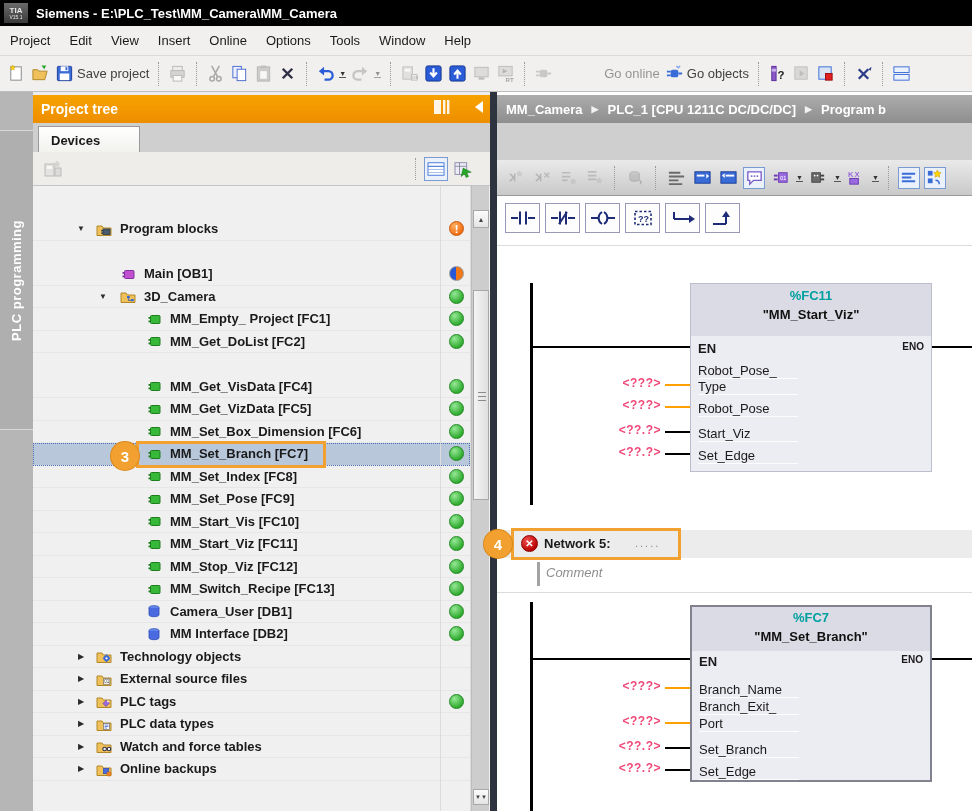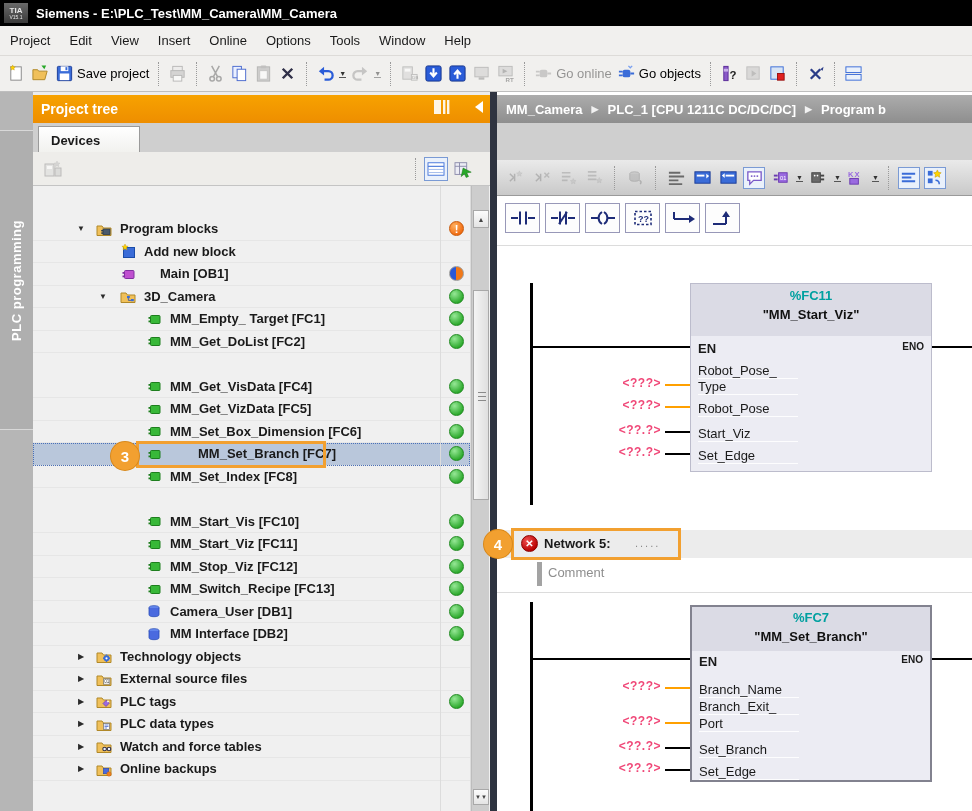--- a/index.html
+++ b/index.html
@@ -21,22 +21,22 @@
   .menubar span { cursor:default; }
 
   
   .toolbar { position:absolute; left:0; top:56px; width:972px; height:36px; background:#F1F0EE;
              display:flex; align-items:center; gap:3px; padding-left:6px; border-bottom:1px solid #BEBEBE; }
   .tb-item { display:flex; align-items:center; gap:3px; padding:1px; }
   .tb-item svg { display:block; }
   .tb-sep { width:1px; height:24px; border-left:1px dotted #9a9a9a; margin:0 5px; }
   .disabled { filter:grayscale(1) opacity(.5); }
   .dd { font-size:7px; color:#333; border-bottom:1px solid #555; line-height:1; margin-left:1px; }
-  .tb-label { font-size:13px; color:#000000; }
-  .tb-label.gray { color:#7f1d1d; }
+  .tb-label { font-size:13px; color:#404040; }
+  .tb-label.gray { color:#7f1d1d;margin-left:48px; }
 
   
   .side-strip { position:absolute; left:0; top:92px; width:33px; height:719px; background:#B6B6B6; }
   .side-tab { position:absolute; left:0; top:38px; width:33px; height:300px; background:#AFAFAF;
               border-top:1px solid #d8d8d8; border-bottom:1px solid #d8d8d8;
               display:flex; align-items:center; justify-content:center; }
   .side-tab span { writing-mode:vertical-rl; transform:rotate(180deg); color:#fff; font-weight:bold; font-size:13px; letter-spacing:.5px; }
 
   
   .tree-panel { position:absolute; left:33px; top:92px; width:457px; height:719px; background:#EDEDED; }
@@ -106,21 +106,21 @@
   .operand { position:absolute; right:311px; width:70px; text-align:right; font-weight:bold; font-size:12px;
              color:#F04878; letter-spacing:.5px; }
 
   .net-band { position:absolute; left:8px; top:290px; width:467px; height:28px; background:#ECECEC; }
   .err-badge { position:absolute; left:24px; top:295px; width:17px; height:17px; border-radius:50%;
                background:radial-gradient(circle at 35% 30%, #F05050, #B80000 75%); border:1px solid #8a0000;
                color:#fff; font-size:10px; font-weight:bold; display:flex; align-items:center; justify-content:center; }
   .net-label { position:absolute; left:47px; top:296px; font-weight:bold; font-size:13px; }
   .net-dots { position:absolute; left:138px; top:297px; color:#8A8A8A; font-size:11px; letter-spacing:2px; }
   .comment-field { position:absolute; left:40px; top:322px; width:420px; height:24px; color:#8E8E8E;
-                   border-left:5px solid #a3a3a3; padding:3px 0 0 6px; }
+                   border-left:3px solid #a3a3a3; padding:3px 0 0 6px;font-style:italic; }
   .net-sep { position:absolute; left:0; top:352px; width:475px; height:1px; background:#DCDCDC; }
 
   
   .ann-circle { position:absolute; width:28px; height:28px; border-radius:50%; background:#F2A030;
                 box-shadow:0 0 0 1px #D8881A; color:#fff; font-weight:bold; font-size:15px;
                 display:flex; align-items:center; justify-content:center; z-index:61; }
   .ann-rect { position:absolute; border:3px solid #F2A030; z-index:60; }
   #ann3 { left:111px; top:442px; }
   #rect3 { left:136px; top:441px; width:190px; height:27px; }
   #ann4 { left:484px; top:530px; }
@@ -365,54 +365,47 @@
           <span class="expander" style="left: 43px;">▼</span>
           <span class="t-icon" style="left: 63px;"><svg width="16" height="16" viewBox="0 0 16 16">
               <path d="M1 5 h5 l1.5 2 H15 v7.5 H1z" fill="#F0C05A" stroke="#B08828" stroke-width="1"></path>
               <rect x="7" y="8" width="7" height="5.5" fill="#4A5A6C" stroke="#2A3A4C" stroke-width=".8"></rect>
               <rect x="5.2" y="9" width="1.8" height="1.4" fill="#2A3A4C"></rect>
               <rect x="5.2" y="11.4" width="1.8" height="1.4" fill="#2A3A4C"></rect>
             </svg></span>
           <span class="t-label" style="left: 87px;">Program blocks</span>
           <span class="status warning" style="left: 416px; top: 3px;">!</span>
         </div>
-        <div class="tree-row" style="top: 54.5px;">
-          <span class="t-icon" style="left: 87px;"><svg width="16" height="16" viewBox="0 0 16 16">
-              <rect x="3.5" y="4.5" width="11" height="10" fill="#3A6CD8" stroke="#1A4CA8"></rect>
-              <path d="M5 1 l.9 2 2.2.3-1.6 1.4.4 2.2L5 5.8 3.1 6.9l.4-2.2L1.9 3.3l2.2-.3z" fill="#FFD400" stroke="#C09000" stroke-width=".4"></path>
-            </svg></span>
-          <span class="t-label" style="left: 111px;">Add new block</span>
-        </div>
         <div class="tree-row" style="top: 77px;">
           <span class="t-icon" style="left: 87px;"><svg width="16" height="16" viewBox="0 0 16 16">
               <rect x="4.5" y="4.5" width="9.5" height="8" rx="1" fill="#C050D0" stroke="#8030A0"></rect>
               <rect x="2.5" y="6" width="2" height="1.8" fill="#8030A0"></rect>
               <rect x="2.5" y="9.5" width="2" height="1.8" fill="#8030A0"></rect>
             </svg></span>
-          <span class="t-label" style="left: 111px; margin-left: 16px;">Main [OB1]</span>
+          <span class="t-label" style="left: 111px;">Main [OB1]</span>
           <span class="status split" style="left: 416px; top: 3px;"></span>
         </div>
         <div class="tree-row" style="top: 99.5px;">
           <span class="expander" style="left: 65px;">▼</span>
           <span class="t-icon" style="left: 87px;"><svg width="16" height="16" viewBox="0 0 16 16">
               <path d="M1 5 h5 l1.5 2 H15 v7.5 H1z" fill="#F0C05A" stroke="#B08828" stroke-width="1"></path>
               <rect x="7" y="8" width="2.8" height="2.2" fill="#3A6CD8"></rect>
               <rect x="11" y="11" width="2.8" height="2.2" fill="#3A6CD8"></rect>
               <path d="M8.4 10.2 v2.2 h2.6" stroke="#2A4CA8" fill="none" stroke-width=".8"></path>
             </svg></span>
           <span class="t-label" style="left: 111px;">3D_Camera</span>
           <span class="status green" style="left: 416px; top: 3px;"></span>
         </div>
         <div class="tree-row" style="top: 122px;">
           <span class="t-icon" style="left: 113px;"><svg width="16" height="16" viewBox="0 0 16 16">
               <rect x="4.5" y="4.5" width="9.5" height="8" rx="1" fill="#38B838" stroke="#1E7E1E"></rect>
               <rect x="2.5" y="6" width="2" height="1.8" fill="#1E7E1E"></rect>
               <rect x="2.5" y="9.5" width="2" height="1.8" fill="#1E7E1E"></rect>
             </svg></span>
-          <span class="t-label" style="left: 137px;">MM_Empty_ Target [FC1]</span>
+          <span class="t-label" style="left: 137px;">MM_Empty_ Project [FC1]</span>
           <span class="status green" style="left: 416px; top: 3px;"></span>
         </div>
         <div class="tree-row" style="top: 144.5px;">
           <span class="t-icon" style="left: 113px;"><svg width="16" height="16" viewBox="0 0 16 16">
               <rect x="4.5" y="4.5" width="9.5" height="8" rx="1" fill="#38B838" stroke="#1E7E1E"></rect>
               <rect x="2.5" y="6" width="2" height="1.8" fill="#1E7E1E"></rect>
               <rect x="2.5" y="9.5" width="2" height="1.8" fill="#1E7E1E"></rect>
             </svg></span>
           <span class="t-label" style="left: 137px;">MM_Get_DoList [FC2]</span>
           <span class="status green" style="left: 416px; top: 3px;"></span>
@@ -443,30 +436,39 @@
             </svg></span>
           <span class="t-label" style="left: 137px;">MM_Set_Box_Dimension [FC6]</span>
           <span class="status green" style="left: 416px; top: 3px;"></span>
         </div>
         <div class="tree-row selected" style="top: 257px;">
           <span class="t-icon" style="left: 113px;"><svg width="16" height="16" viewBox="0 0 16 16">
               <rect x="4.5" y="4.5" width="9.5" height="8" rx="1" fill="#38B838" stroke="#1E7E1E"></rect>
               <rect x="2.5" y="6" width="2" height="1.8" fill="#1E7E1E"></rect>
               <rect x="2.5" y="9.5" width="2" height="1.8" fill="#1E7E1E"></rect>
             </svg></span>
-          <span class="t-label" style="left: 137px; margin-left: 28px;">MM_Set_Branch [FC7]</span>
+          <span class="t-label" style="left: 137px;">MM_Set_Branch [FC7]</span>
           <span class="status green" style="left: 416px; top: 3px;"></span>
         </div>
         <div class="tree-row" style="top: 279.5px;">
           <span class="t-icon" style="left: 113px;"><svg width="16" height="16" viewBox="0 0 16 16">
               <rect x="4.5" y="4.5" width="9.5" height="8" rx="1" fill="#38B838" stroke="#1E7E1E"></rect>
               <rect x="2.5" y="6" width="2" height="1.8" fill="#1E7E1E"></rect>
               <rect x="2.5" y="9.5" width="2" height="1.8" fill="#1E7E1E"></rect>
             </svg></span>
           <span class="t-label" style="left: 137px;">MM_Set_Index [FC8]</span>
+          <span class="status green" style="left: 416px; top: 3px;"></span>
+        </div>
+        <div class="tree-row" style="top: 302px;">
+          <span class="t-icon" style="left: 113px;"><svg width="16" height="16" viewBox="0 0 16 16">
+              <rect x="4.5" y="4.5" width="9.5" height="8" rx="1" fill="#38B838" stroke="#1E7E1E"></rect>
+              <rect x="2.5" y="6" width="2" height="1.8" fill="#1E7E1E"></rect>
+              <rect x="2.5" y="9.5" width="2" height="1.8" fill="#1E7E1E"></rect>
+            </svg></span>
+          <span class="t-label" style="left: 137px;">MM_Set_Pose [FC9]</span>
           <span class="status green" style="left: 416px; top: 3px;"></span>
         </div>
         <div class="tree-row" style="top: 324.5px;">
           <span class="t-icon" style="left: 113px;"><svg width="16" height="16" viewBox="0 0 16 16">
               <rect x="4.5" y="4.5" width="9.5" height="8" rx="1" fill="#38B838" stroke="#1E7E1E"></rect>
               <rect x="2.5" y="6" width="2" height="1.8" fill="#1E7E1E"></rect>
               <rect x="2.5" y="9.5" width="2" height="1.8" fill="#1E7E1E"></rect>
             </svg></span>
           <span class="t-label" style="left: 137px;">MM_Start_Vis [FC10]</span>
           <span class="status green" style="left: 416px; top: 3px;"></span>

